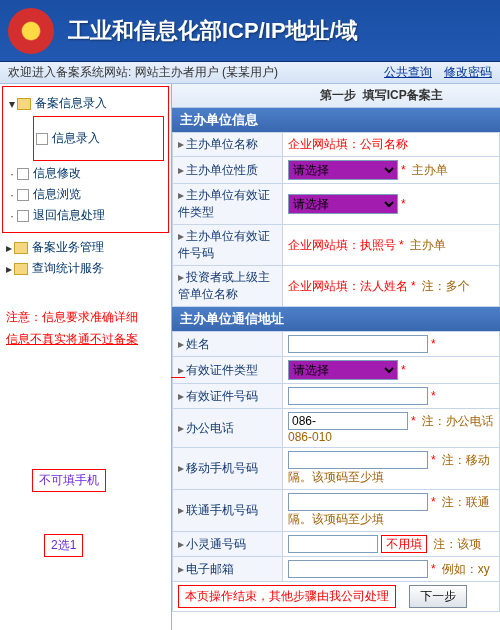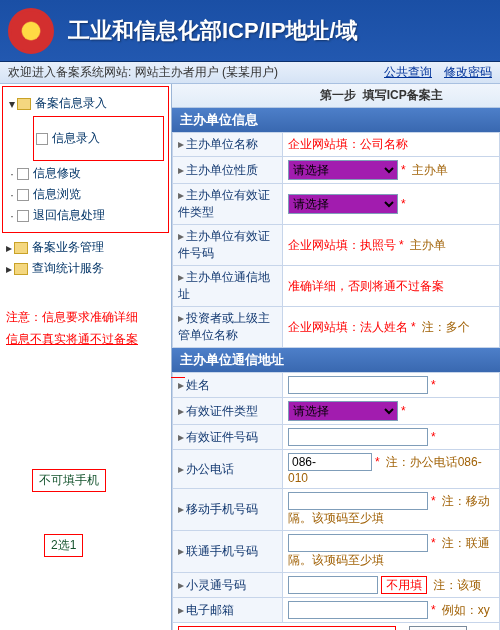--- a/index.html
+++ b/index.html
@@ -15,21 +15,21 @@
 .tree{padding:6px 4px;border:1px solid red;margin:2px}
 .tree-item{display:flex;align-items:center;padding:2px 0;color:#003366;cursor:pointer}
 .tree-item .arrow{width:10px;text-align:center;color:#333}
 .tree-item .fold{width:14px;height:12px;background:#f4d77f;border:1px solid #c9a227;margin-right:4px}
 .tree-item .page{width:12px;height:12px;background:#fff;border:1px solid #999;margin-right:4px}
 .tree-sub{padding-left:26px}
 .tree-sub .tree-item{border:1px solid red;padding:13px 2px;margin:2px 0}
 .tree2{padding:2px 4px}
 .note-box{margin-top:22px;padding:4px 6px;color:red;font-size:12px;line-height:1.8}
 .note-box .u{text-decoration:underline}
-.callout{position:absolute;border:1px solid red;color:#14532d;font-size:12px;padding:2px 6px;text-align:right}
+.callout{position:absolute;border:1px solid red;color:#6d28d9;font-size:12px;padding:2px 6px;text-align:right}
 .co1{top:385px;left:32px}
 .co2{top:450px;left:44px}
 .main{flex:1;background:#fff;overflow:hidden}
 .step{background:linear-gradient(#f0f5fc,#e1ecf8);padding:3px 8px;font-weight:bold;color:#333;border-bottom:1px solid #b5c9e4}
 .section-h{background:linear-gradient(#4d7fc9,#3968b0);color:#fff;font-weight:bold;padding:3px 8px;font-size:13px}
 table.form{width:100%;border-collapse:collapse}
 table.form td{border:1px solid #c7d5ea;padding:3px 5px;vertical-align:middle;font-size:12px;background:#fff}
 table.form td.lbl{width:110px;color:#123870;background:#f2f6fc}
 table.form td.lbl .ar{color:#666;margin-right:2px}
 input[type=text]{height:18px;border:1px solid #7f9db9;padding:0 3px;font-size:12px}
@@ -127,24 +127,20 @@
       </tr>
       <tr>
         <td class="lbl"><span class="ar">▸</span><span>主办单位有效证件类型</span></td>
         <td><select style="width:110px"><option>请选择</option></select><span class="star">*</span></td>
       </tr>
       <tr>
         <td class="lbl"><span class="ar">▸</span><span>主办单位有效证件号码</span></td>
         <td><span class="hint">企业网站填：执照号</span><span class="star">*</span><span class="extra">主办单</span></td>
       </tr>
       <tr>
-        <td class="lbl"><span class="ar">▸</span><span>主办单位通信地址</span></td>
-        <td><span class="hint">准确详细，否则将通不过备案</span></td>
-      </tr>
-      <tr>
         <td class="lbl"><span class="ar">▸</span><span>投资者或上级主管单位名称</span></td>
         <td><span class="hint">企业网站填：法人姓名</span><span class="star">*</span><span class="extra">注：多个</span></td>
       </tr>
     </tbody>
       </table>
 
     <div class="section-h">主办单位通信地址</div>
     <table class="form">
       <tbody>
           <tr>
@@ -154,21 +150,21 @@
       <tr>
         <td class="lbl"><span class="ar">▸</span><span>有效证件类型</span></td>
         <td><select style="width:110px"><option>请选择</option></select><span class="star">*</span></td>
       </tr>
       <tr>
         <td class="lbl"><span class="ar">▸</span><span>有效证件号码</span></td>
         <td><input type="text" style="width: 140px;"><span class="star">*</span></td>
       </tr>
       <tr>
         <td class="lbl" style="height:36px"><span class="ar">▸</span><span>办公电话</span></td>
-        <td><input type="text" style="width: 84px;" value="086-"><span class="star">*</span><span class="extra">注：办公电话086-010</span></td>
+        <td><input type="text" style="width: 120px;" value="086-"><span class="star">*</span><span class="extra">注：办公电话086-010</span></td>
       </tr>
       <tr>
         <td class="lbl" style="height:40px"><span class="ar">▸</span><span>移动手机号码</span></td>
         <td><input type="text" style="width: 140px;"><span class="star">*</span><span class="extra">注：移动隔。该项码至少填</span></td>
       </tr>
       <tr>
         <td class="lbl" style="height:40px"><span class="ar">▸</span><span>联通手机号码</span></td>
         <td><input type="text" style="width: 140px;"><span class="star">*</span><span class="extra">注：联通隔。该项码至少填</span></td>
       </tr>
       <tr>

